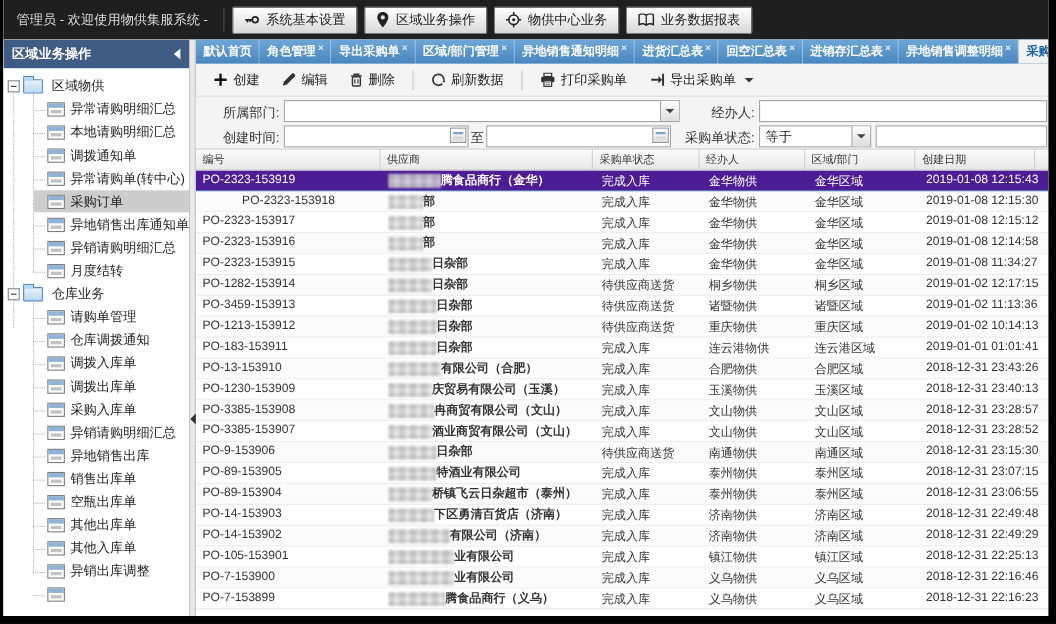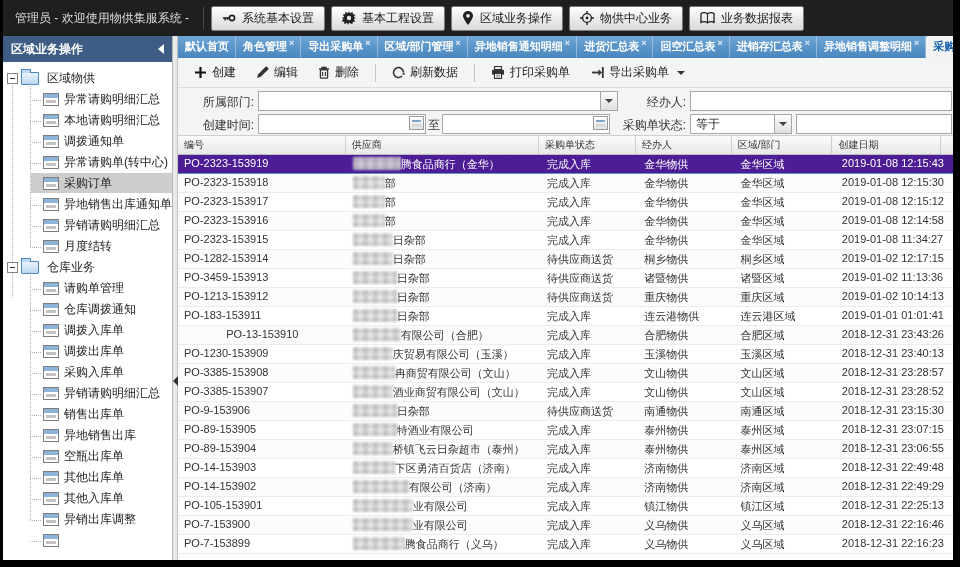--- a/index.html
+++ b/index.html
@@ -76,21 +76,21 @@
   .grid{flex:1;display:flex;flex-direction:column;min-height:0;background:#fff;}
   .ghead{height:19px;flex:0 0 19px;display:flex;background:linear-gradient(#fbfbfb,#e8e8e8);border-bottom:1px solid #bdbdbd;}
   .gh{font-size:10px;color:#333;padding:2px 6px;border-right:1px solid #cfcfcf;white-space:nowrap;overflow:hidden;cursor:pointer;}
   .gh.stub{border-right:none;}
   .gbody{flex:1;overflow:hidden;}
   .grow{height:19px;display:flex;border-bottom:1px solid #ececec;background:#fff;cursor:pointer;}
   .grow:nth-child(even){background:#fbfbfb;}
   .gc{font-size:11px;color:#333;padding:2px 6px;white-space:nowrap;overflow:hidden;}
   .grow.sel{background:#4c1d95;border-bottom-color:#5d94c9;}
   .grow.sel .gc{color:#fff;}
-  .supwrap{display:flex;align-items:flex-start;gap:0;}
+  .supwrap{display:flex;align-items:flex-end;gap:0;font-weight:bold;}
   .redact{height:13px;flex:0 0 auto;border-radius:1px;filter:blur(1px);
     background:repeating-linear-gradient(90deg,#d9d9d9 0 5px,#efefef 5px 10px),repeating-linear-gradient(0deg,#e3e3e3 0 4px,#f5f5f5 4px 8px);
     background-blend-mode:multiply;}
   .grow.sel .redact{opacity:.85;}
   .scrollstub{width:8px;flex:0 0 8px;background:#f0f0f0;border-left:1px solid #d5d5d5;}
 </style>
 </head>
 <body>
 
 <div id="frame">
@@ -104,29 +104,20 @@
             <svg width="14" height="14" viewBox="0 0 14 14">
               <circle cx="10" cy="7" r="2.6" fill="none" stroke="#222" stroke-width="1.6"></circle>
               <path d="M1 7h6.5" stroke="#222" stroke-width="1.6"></path>
               <path d="M3 7v2.5M5.5 7v2" stroke="#222" stroke-width="1.4"></path>
             </svg>
           </span>
       <span>系统基本设置</span>
     </div>
     <div class="tb-btn">
       <span>
-            <svg width="14" height="14" viewBox="0 0 14 14">
-              <path d="M7 0l1 2.2L10.5.8l.4 2.4 2.4.4L11.8 6 14 7l-2.2 1 1.4 2.5-2.4.4-.4 2.4L7 11.8 6 14 5 11.8l-2.5 1.4-.4-2.4-2.4-.4L1.2 8 0 7l2.2-1L.8 3.5l2.4-.4.4-2.4L6 2.2z" fill="#222"></path>
-              <circle cx="7" cy="7" r="2.2" fill="#e8e8e8"></circle>
-            </svg>
-          </span>
-      <span>基本工程设置</span>
-    </div>
-    <div class="tb-btn">
-      <span>
             <svg width="12" height="14" viewBox="0 0 12 14">
               <path d="M6 0C3 0 1 2.2 1 4.8 1 8 6 14 6 14s5-6 5-9.2C11 2.2 9 0 6 0z" fill="#222"></path>
               <circle cx="6" cy="4.8" r="1.9" fill="#e8e8e8"></circle>
             </svg>
           </span>
       <span>区域业务操作</span>
     </div>
     <div class="tb-btn">
       <span>
             <svg width="14" height="14" viewBox="0 0 14 14">
@@ -238,26 +229,26 @@
     <span class="item-label">采购入库单</span>
   </div>
                 <div class="tree-item">
     <span class="hl"></span>
     <span class="leaf-ico"></span>
     <span class="item-label">异销请购明细汇总</span>
   </div>
                 <div class="tree-item">
     <span class="hl"></span>
     <span class="leaf-ico"></span>
+    <span class="item-label">异地销售出库</span>
+  </div>
+                <div class="tree-item">
+    <span class="hl"></span>
+    <span class="leaf-ico"></span>
     <span class="item-label">销售出库单</span>
-  </div>
-                <div class="tree-item">
-    <span class="hl"></span>
-    <span class="leaf-ico"></span>
-    <span class="item-label">异地销售出库</span>
   </div>
                 <div class="tree-item">
     <span class="hl"></span>
     <span class="leaf-ico"></span>
     <span class="item-label">空瓶出库单</span>
   </div>
                 <div class="tree-item">
     <span class="hl"></span>
     <span class="leaf-ico"></span>
     <span class="item-label">其他出库单</span>
@@ -438,21 +429,21 @@
                   <span class="redact" style="width: 48px;"></span>
                   <span class="sup-text">腾食品商行（金华）</span>
                 </span>
     <span class="gc c-status" style="width: 98px;">完成入库</span>
     <span class="gc c-handler" style="width: 97px;">金华物供</span>
     <span class="gc c-region" style="width: 102px;">金华区域</span>
     <span class="gc c-date" style="width: 110px;">2019-01-08 12:15:43</span>
     <span class="scrollstub" style="border-left:none;background:transparent;"></span>
   </div>
               <div class="grow">
-    <span class="gc c-id" style="width: 170px;">PO-2323-153918</span>
+    <span class="gc c-id" style="width: 170px; text-align: center;">PO-2323-153918</span>
     <span class="gc c-sup supwrap" style="width: 196px;">
                   <span class="redact" style="width: 32px;"></span>
                   <span class="sup-text">部</span>
                 </span>
     <span class="gc c-status" style="width: 98px;">完成入库</span>
     <span class="gc c-handler" style="width: 97px;">金华物供</span>
     <span class="gc c-region" style="width: 102px;">金华区域</span>
     <span class="gc c-date" style="width: 110px;">2019-01-08 12:15:30</span>
     <span class="scrollstub" style="border-left:none;background:transparent;"></span>
   </div>
@@ -534,21 +525,21 @@
                   <span class="redact" style="width: 44px;"></span>
                   <span class="sup-text">日杂部</span>
                 </span>
     <span class="gc c-status" style="width: 98px;">完成入库</span>
     <span class="gc c-handler" style="width: 97px;">连云港物供</span>
     <span class="gc c-region" style="width: 102px;">连云港区域</span>
     <span class="gc c-date" style="width: 110px;">2019-01-01 01:01:41</span>
     <span class="scrollstub" style="border-left:none;background:transparent;"></span>
   </div>
               <div class="grow">
-    <span class="gc c-id" style="width: 170px; text-align: center;">PO-13-153910</span>
+    <span class="gc c-id" style="width: 170px;">PO-13-153910</span>
     <span class="gc c-sup supwrap" style="width: 196px;">
                   <span class="redact" style="width: 48px;"></span>
                   <span class="sup-text">有限公司（合肥）</span>
                 </span>
     <span class="gc c-status" style="width: 98px;">完成入库</span>
     <span class="gc c-handler" style="width: 97px;">合肥物供</span>
     <span class="gc c-region" style="width: 102px;">合肥区域</span>
     <span class="gc c-date" style="width: 110px;">2018-12-31 23:43:26</span>
     <span class="scrollstub" style="border-left:none;background:transparent;"></span>
   </div>

